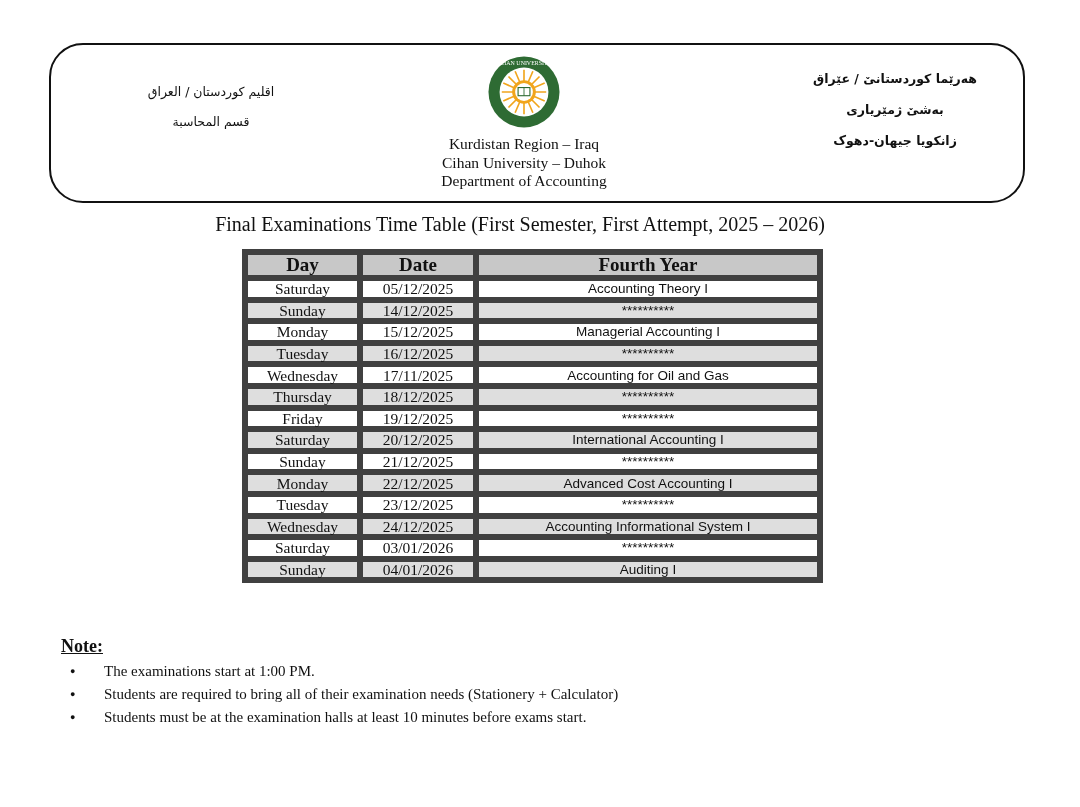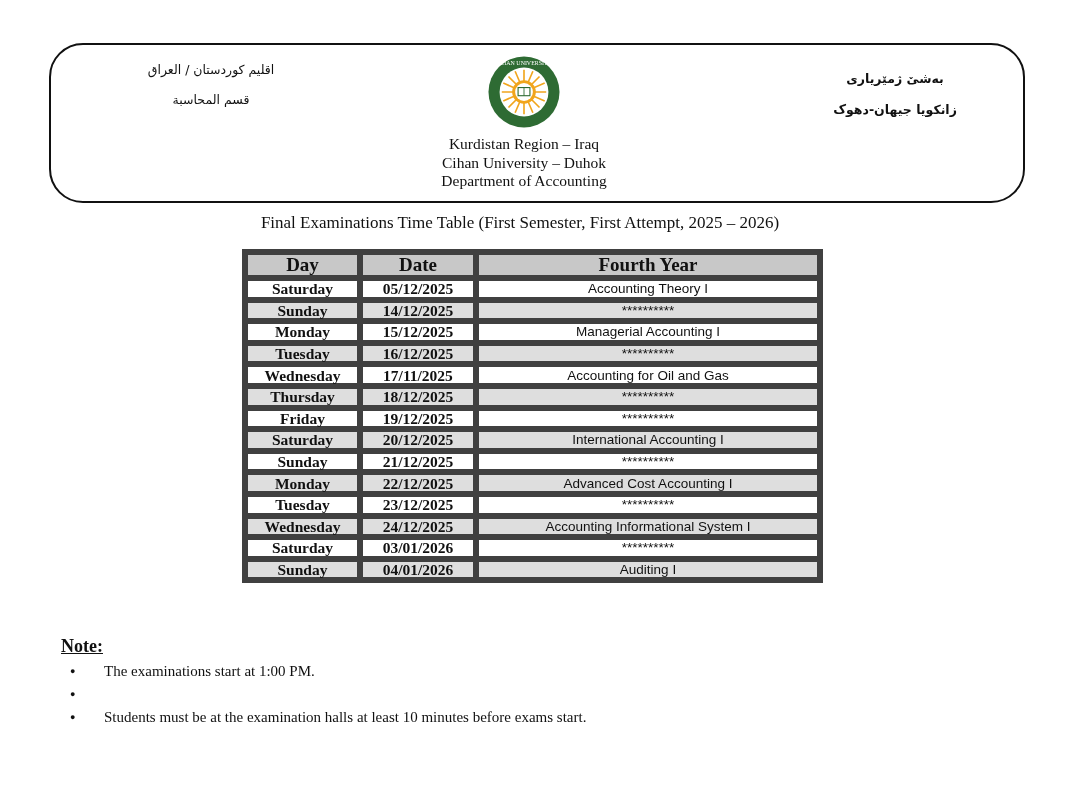--- a/index.html
+++ b/index.html
@@ -1,36 +1,36 @@
 <!DOCTYPE html>
 <html><head>
 <meta charset="utf-8">
 <style>
   html, body { margin: 0; padding: 0; background: #ffffff; }
   body { width: 1080px; height: 807px; position: relative; overflow: hidden; font-family: "Liberation Serif", serif; color: #111; }
   .header-box {
     position: absolute; left: 49px; top: 43px; width: 976px; height: 160px;
     border: 2.5px solid #111; border-radius: 34px; box-sizing: border-box;
   }
-  .ar-left { position: absolute; left: 60px; top: 12px; width: 200px; text-align: center; font-family: "DejaVu Sans", sans-serif; font-size: 12.5px; direction: rtl; }
+  .ar-left { position: absolute; left: 60px; top: 34px; width: 200px; text-align: center; font-family: "DejaVu Sans", sans-serif; font-size: 12.5px; direction: rtl; }
   .ar-left div { height: 26px; line-height: 26px; }
   .ar-left div:nth-child(2) { height: 33px; line-height: 33px; }
   .ar-right { position: absolute; right: 18px; top: 20px; width: 220px; text-align: center; font-family: "DejaVu Sans", sans-serif; font-weight: bold; font-size: 12.5px; direction: rtl; }
   .ar-right div { height: 28px; line-height: 28px; }
   .ar-right div:nth-child(2) { height: 34px; line-height: 34px; }
   .logo { position: absolute; left: 436px; top: 10px; width: 74px; height: 74px; }
   .en-center { position: absolute; left: 330px; top: 90px; width: 286px; text-align: center; font-size: 15.5px; line-height: 18.5px; }
-  .title { position: absolute; left: 0; top: 213px; width: 1040px; text-align: center; font-size: 17px; }
+  .title { position: absolute; left: 0; top: 213px; width: 1040px; text-align: center; font-size: 20px; }
   table.tt {
     position: absolute; left: 242px; top: 249px; border-collapse: collapse;
     font-family: "Liberation Serif", serif;
   }
   table.tt td, table.tt th { border: 6px solid #404040; padding: 0; text-align: center; height: 15.6px; line-height: 15px; }
   table.tt th { background: #c8c8c8; font-size: 19px; font-weight: bold; height: 20px; line-height: 20px; }
-  table.tt td.day, table.tt td.date { font-weight: bold; font-size: 15.5px; }
+  table.tt td.day, table.tt td.date { font-weight: normal; font-size: 15.5px; }
   table.tt td.course { font-family: "Liberation Sans", sans-serif; font-size: 13.5px; }
   table.tt tr.shade td { background: #dedede; }
   .col-day { width: 109px; }
   .col-date { width: 110px; }
   .col-course { width: 338px; }
   .note-head { position: absolute; left: 61px; top: 636px; font-weight: bold; font-size: 18px; text-decoration: underline; }
   ul.notes { position: absolute; left: 62px; top: 660px; margin: 0; padding: 0 0 0 42px; font-size: 15px; list-style: none; }
   ul.notes li { height: 23px; line-height: 23px; position: relative; }
   ul.notes li .bullet { position: absolute; left: -34px; top: 0; }
 </style>
@@ -65,20 +65,21 @@
     <text x="50" y="14" font-size="8" fill="#ffffff" text-anchor="middle" font-family="Liberation Serif, serif">CIHAN UNIVERSITY</text>
   </svg>
 
   <div class="en-center">
     <div>Kurdistan Region – Iraq</div>
     <div>Cihan University – Duhok</div>
     <div>Department of Accounting</div>
   </div>
 
   <div class="ar-right">
+    <div>هەرێما کوردستانێ / عێراق</div>
     <div>بەشێ ژمێریاری</div>
     <div>زانکویا جیهان-دهوک</div>
   </div>
 </div>
 
 <div class="title">Final Examinations Time Table (First Semester, First Attempt, 2025 – 2026)</div>
 
 <table class="tt">
   <thead>
     <tr>
@@ -157,15 +158,15 @@
         <td class="day">Sunday</td>
         <td class="date">04/01/2026</td>
         <td class="course">Auditing I</td>
       </tr>
     </tbody>
 </table>
 
 <div class="note-head">Note:</div>
 <ul class="notes">
   <li><span class="bullet" style="font-size: 9px;">●</span><span>The examinations start at 1:00 PM.</span></li>
-  <li><span class="bullet" style="font-size: 9px;">●</span></li>
+  <li><span class="bullet" style="font-size: 9px;">●</span><span>Students are required to bring all of their examination needs (Stationery + Calculator)</span></li>
   <li><span class="bullet" style="font-size: 9px;">●</span><span>Students must be at the examination halls at least 10 minutes before exams start.</span></li>
 </ul>
 
 </body></html>

